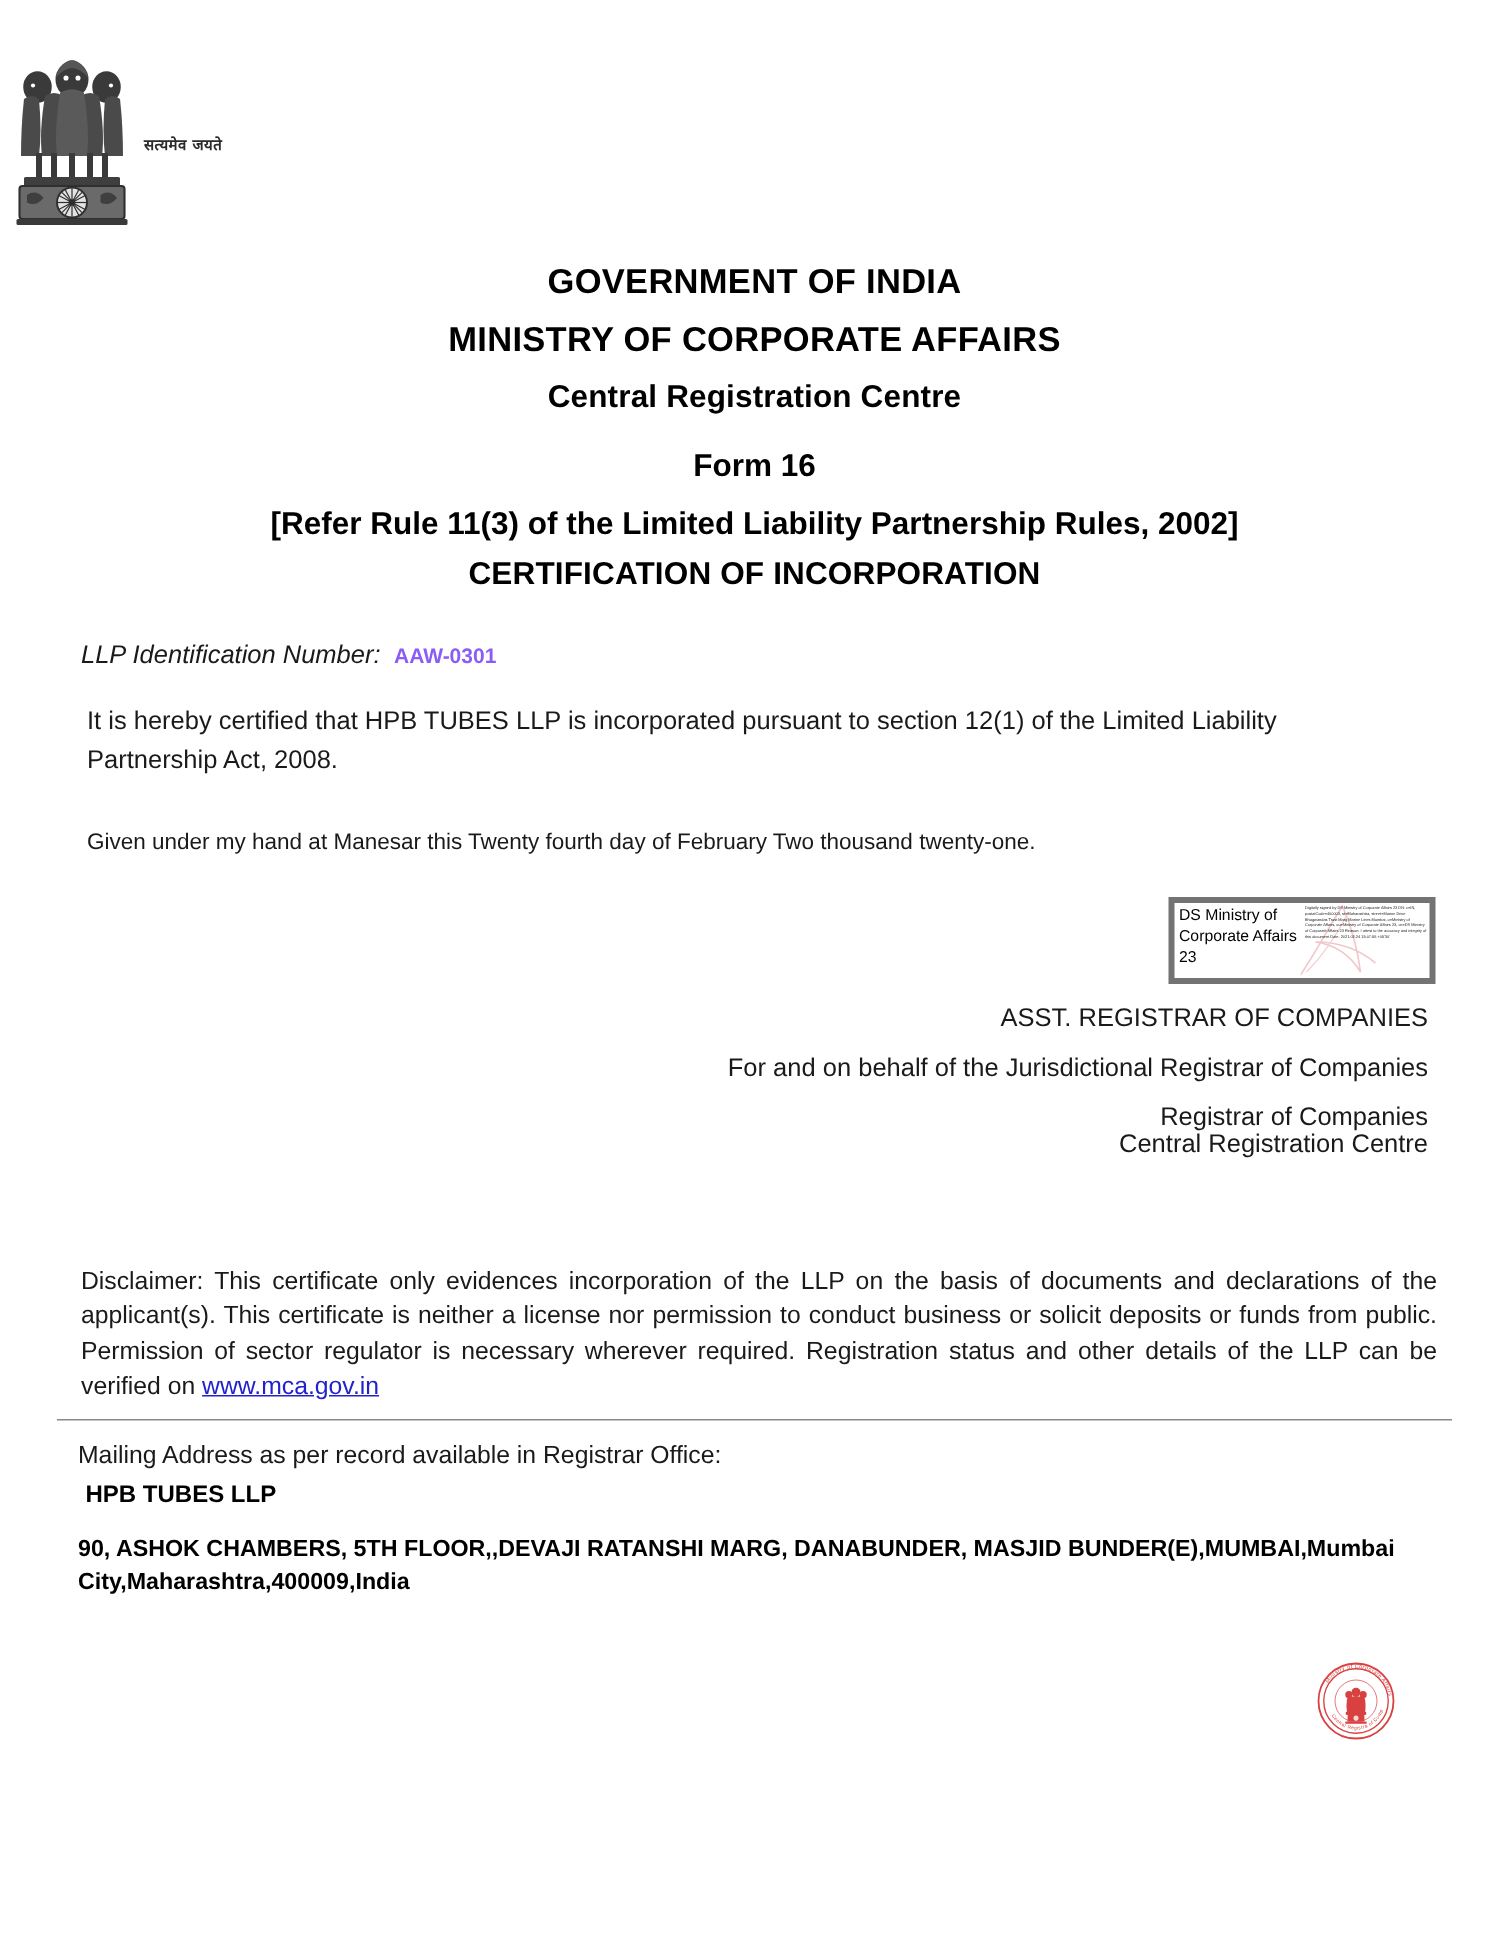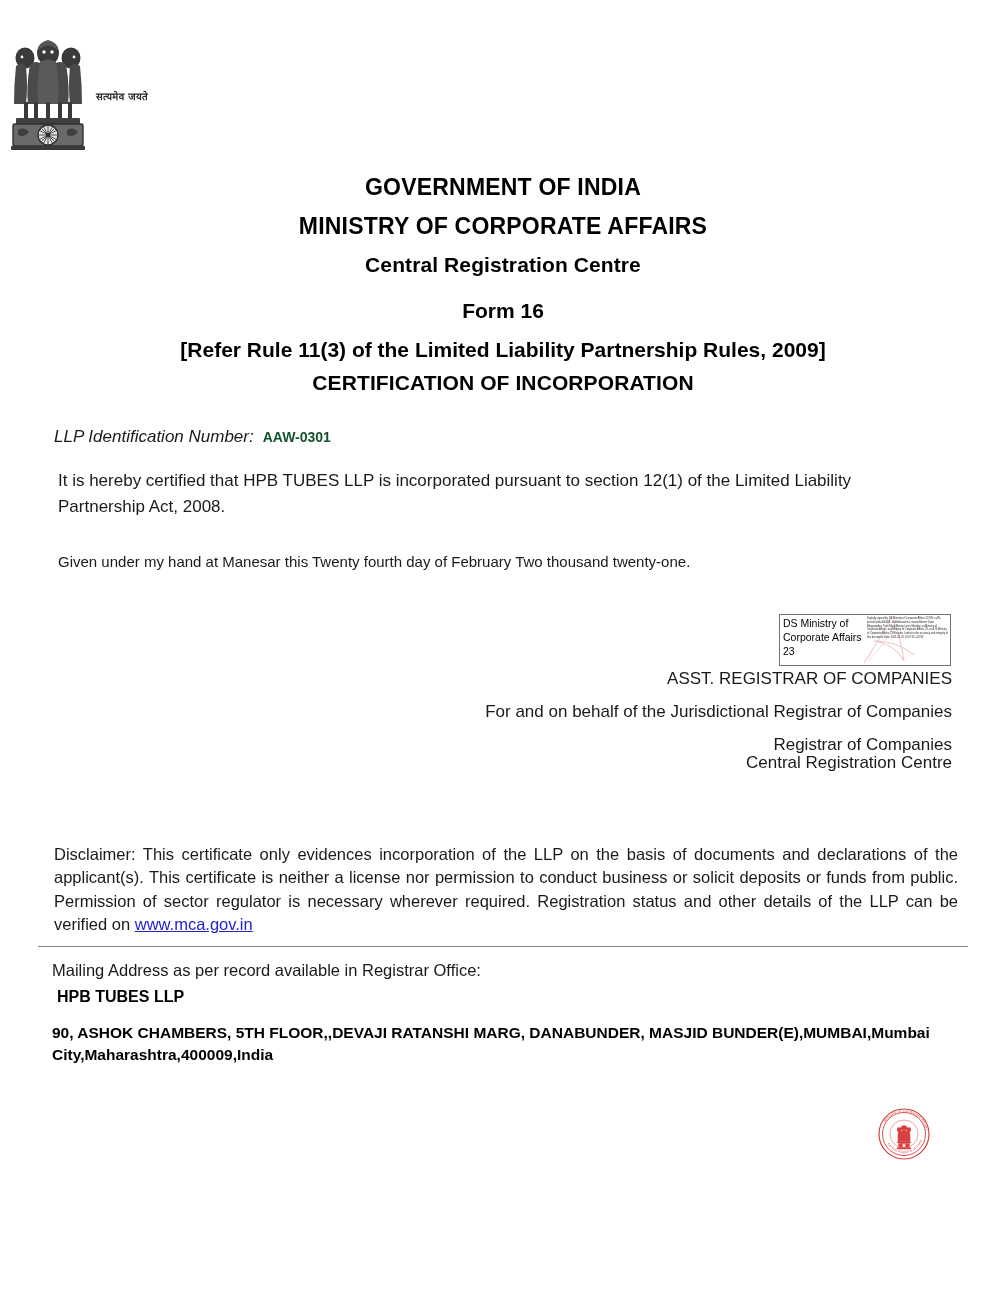--- a/index.html
+++ b/index.html
@@ -106,21 +106,21 @@
   .llpin-label {
     font-size: 17px;
     font-weight: normal;
     color: #1a1a1a;
     font-style: italic;
   }
   .llpin-value {
     font-size: 14px;
     font-weight: bold;
     margin-left: 9px;
-    color: #14532d;
+    color: #8b5cf6;
   }
 
   
   .body-para {
     position: absolute;
     left: 58px;
     top: 468px;
     width: 880px;
     font-size: 17px;
     line-height: 1.5;
@@ -133,24 +133,24 @@
     width: 880px;
     font-size: 15px;
     line-height: 1.5;
     color: #1a1a1a;
   }
 
   
   .dsc-box {
     position: absolute;
     left: 779px;
-    top: 614px;
+    top: 598px;
     width: 170px;
     height: 50px;
-    border: 1px solid #737373;
+    border: 4px solid #737373;
     background: #ffffff;
     display: flex;
     overflow: hidden;
   }
   .dsc-left {
     width: 84px;
     padding: 2px 0 0 3px;
     font-size: 10.5px;
     line-height: 1.32;
     color: #000;
@@ -340,21 +340,21 @@
   </div>
 
   <div class="headings">
     <div class="h-gov">GOVERNMENT OF INDIA</div>
     <div class="h-ministry">MINISTRY OF CORPORATE AFFAIRS</div>
     <div class="h-crc">Central Registration Centre</div>
   </div>
 
   <div class="form-block">
     <div class="h-form">Form 16</div>
-    <div class="h-rule">[Refer Rule 11(3) of the Limited Liability Partnership Rules, 2009]</div>
+    <div class="h-rule">[Refer Rule 11(3) of the Limited Liability Partnership Rules, 2002]</div>
     <div class="h-cert">CERTIFICATION OF INCORPORATION</div>
   </div>
 
   <div class="llpin-row">
     <span class="llpin-label">LLP Identification Number:</span>
     <span class="llpin-value">AAW-0301</span>
   </div>
 
   <div class="body-para">It is hereby certified that HPB TUBES LLP is incorporated pursuant to section 12(1) of the Limited Liability Partnership Act, 2008.</div>
   <div class="given-para">Given under my hand at Manesar this Twenty fourth day of February Two thousand twenty-one.</div>

